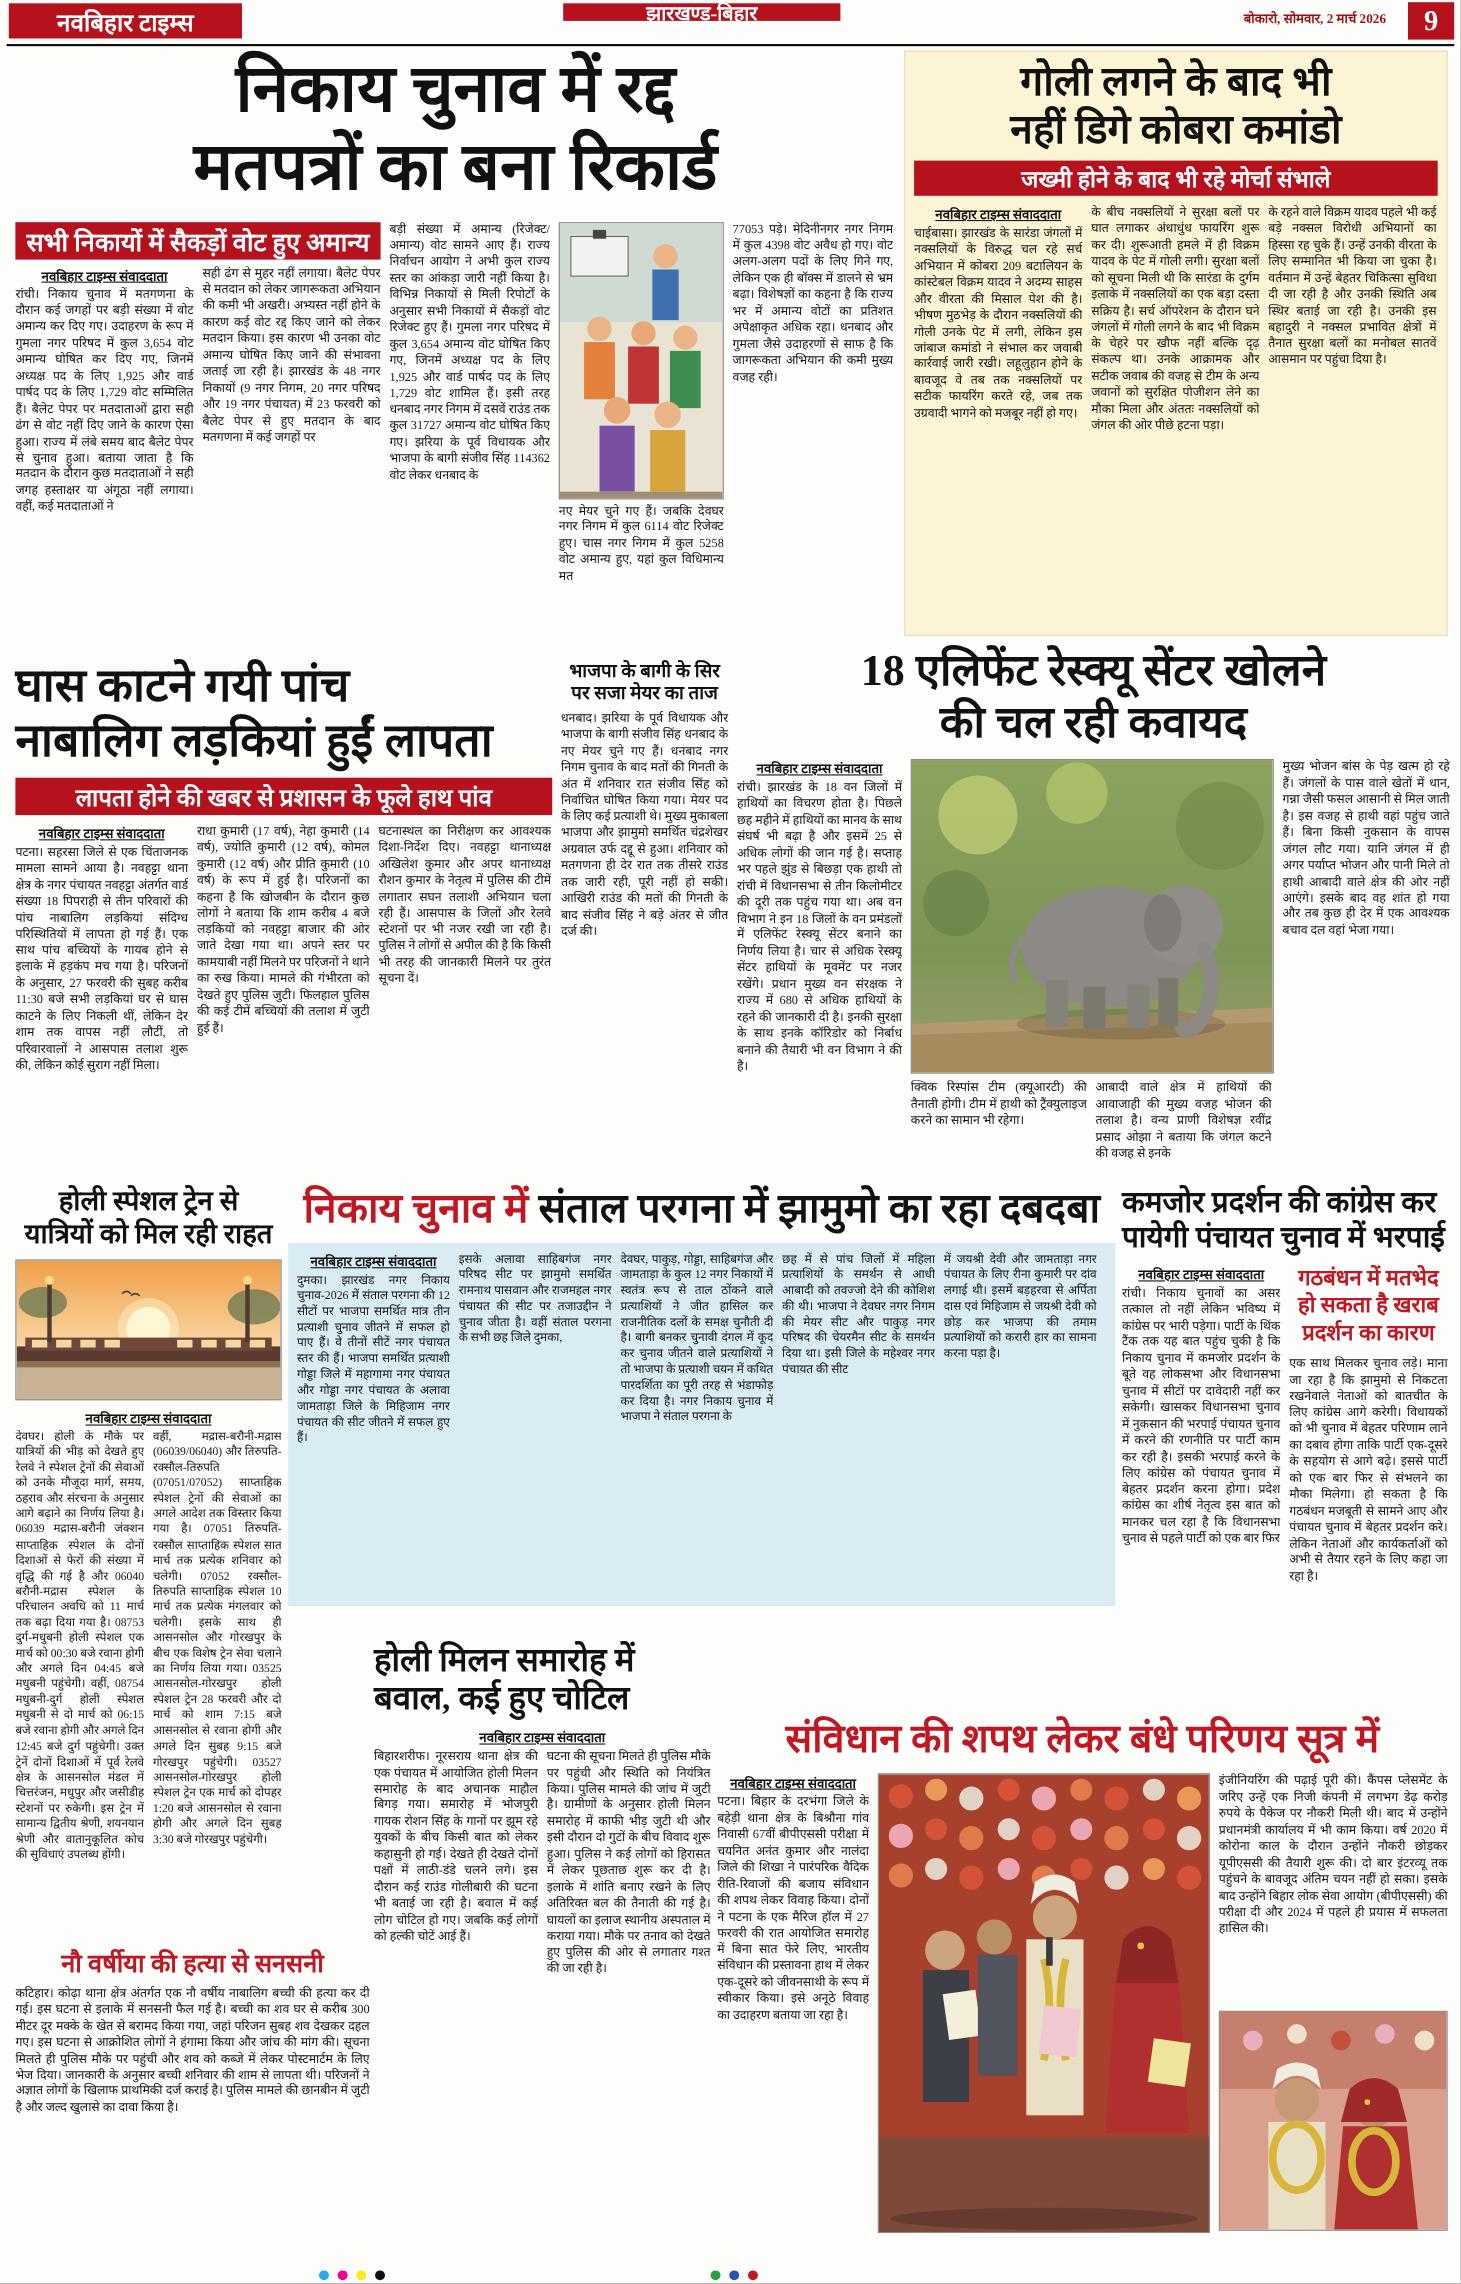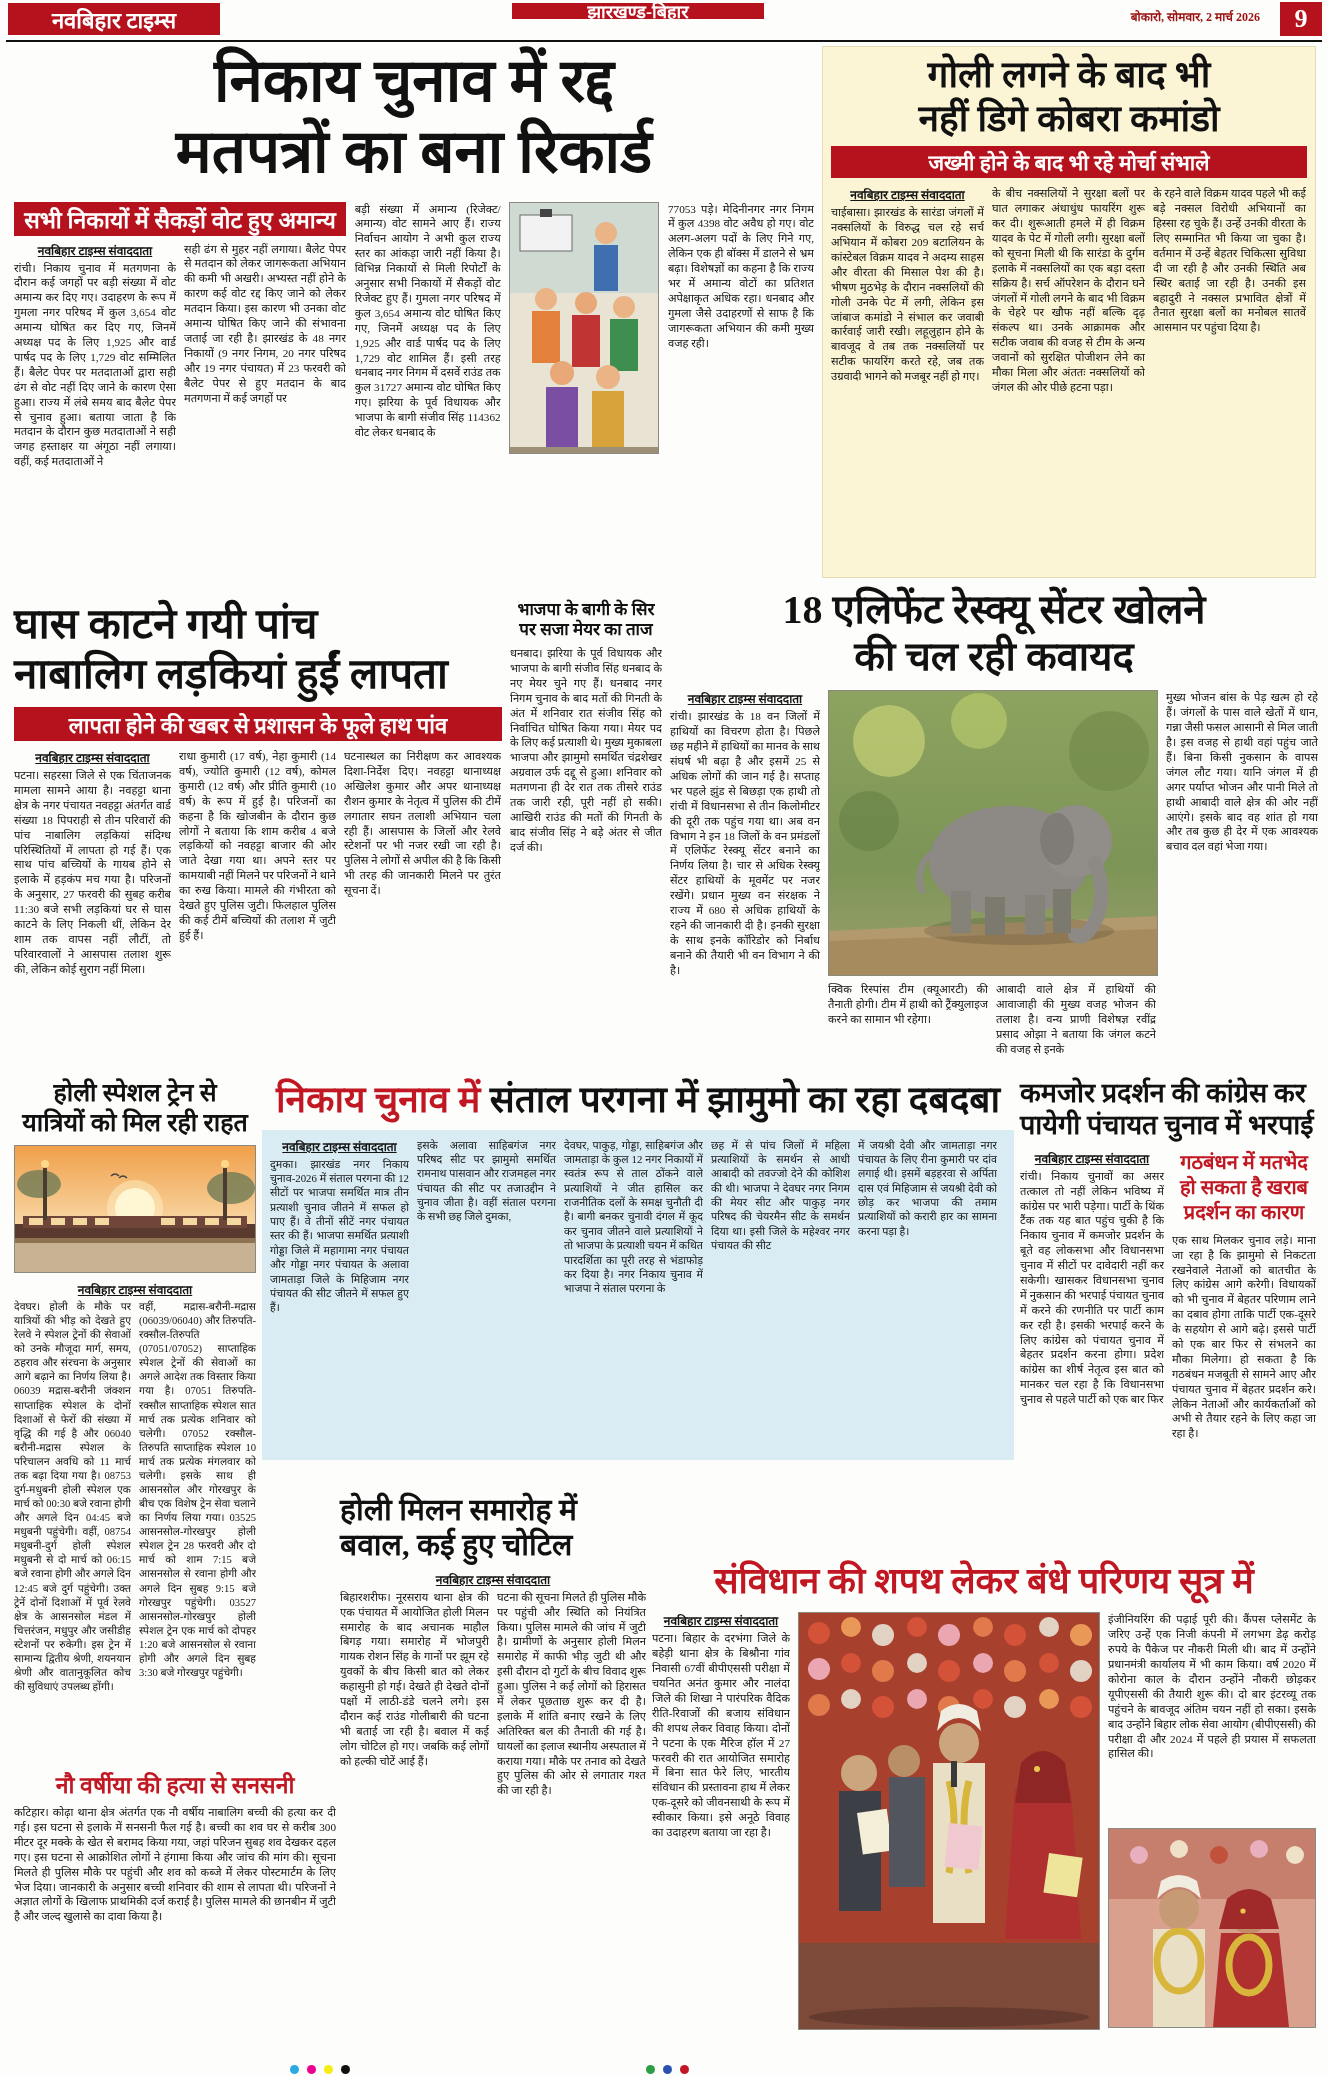--- a/index.html
+++ b/index.html
@@ -39,21 +39,21 @@
     <div class="abs mast-date">बोकारो, सोमवार, 2 मार्च 2026</div>
     <div class="abs mast-box mast-pageno">9</div>
     <div class="abs mast-rule"></div>
   </header>
 
   <section class="abs" style="left:14px;top:46px;width:800px;height:545px;">
     <div class="headline" style="font-size:60px;text-align:center;">
       <div>निकाय चुनाव में रद्द</div>
       <div>मतपत्रों का बना रिकार्ड</div>
     </div>
-    <div class="cols" style="margin-top:14px;height:335px;justify-content:space-between;">
+    <div class="cols" style="margin-top:14px;height:335px;">
       <div style="width:332px;">
         <div class="redbar" style="height:34px;font-size:23px;">सभी निकायों में सैकड़ों वोट हुए अमान्य</div>
         <div class="cols" style="margin-top:6px;">
           <div style="width:162px;">
             <div class="byline">नवबिहार टाइम्स संवाददाता</div>
             <div class="bodytext" style="height:275px;">रांची। निकाय चुनाव में मतगणना के दौरान कई जगहों पर बड़ी संख्या में वोट अमान्य कर दिए गए। उदाहरण के रूप में गुमला नगर परिषद में कुल 3,654 वोट अमान्य घोषित कर दिए गए, जिनमें अध्यक्ष पद के लिए 1,925 और वार्ड पार्षद पद के लिए 1,729 वोट सम्मिलित हैं। बैलेट पेपर पर मतदाताओं द्वारा सही ढंग से वोट नहीं दिए जाने के कारण ऐसा हुआ। राज्य में लंबे समय बाद बैलेट पेपर से चुनाव हुआ। बताया जाता है कि मतदान के दौरान कुछ मतदाताओं ने सही जगह हस्ताक्षर या अंगूठा नहीं लगाया। वहीं, कई मतदाताओं ने</div>
           </div>
           <div class="bodytext" style="width:162px;height:295px;">सही ढंग से मुहर नहीं लगाया। बैलेट पेपर से मतदान को लेकर जागरूकता अभियान की कमी भी अखरी। अभ्यस्त नहीं होने के कारण कई वोट रद्द किए जाने को लेकर मतदान किया। इस कारण भी उनका वोट अमान्य घोषित किए जाने की संभावना जताई जा रही है। झारखंड के 48 नगर निकायों (9 नगर निगम, 20 नगर परिषद और 19 नगर पंचायत) में 23 फरवरी को बैलेट पेपर से हुए मतदान के बाद मतगणना में कई जगहों पर</div>
         </div>
       </div>
@@ -73,20 +73,21 @@
             <rect x="62" y="112" width="28" height="52" fill="#c03434"></rect>
             <circle cx="114" cy="104" r="11" fill="#eab487"></circle>
             <rect x="100" y="116" width="28" height="52" fill="#3e8e4f"></rect>
             <circle cx="52" cy="170" r="12" fill="#e8a877"></circle>
             <rect x="36" y="184" width="32" height="60" fill="#7a4fa3"></rect>
             <circle cx="98" cy="174" r="12" fill="#eab487"></circle>
             <rect x="82" y="188" width="32" height="56" fill="#d8a33a"></rect>
             <rect y="244" width="148" height="6" fill="#9b8f76"></rect>
           </svg>
         </div>
+        <div class="bodytext" style="height:76px;margin-top:4px;">नए मेयर चुने गए हैं। जबकि देवघर नगर निगम में कुल 6114 वोट रिजेक्ट हुए। चास नगर निगम में कुल 5258 वोट अमान्य हुए, यहां कुल विधिमान्य मत</div>
       </div>
       <div class="bodytext" style="width:146px;height:335px;">77053 पड़े। मेदिनीनगर नगर निगम में कुल 4398 वोट अवैध हो गए। वोट अलग-अलग पदों के लिए गिने गए, लेकिन एक ही बॉक्स में डालने से भ्रम बढ़ा। विशेषज्ञों का कहना है कि राज्य भर में अमान्य वोटों का प्रतिशत अपेक्षाकृत अधिक रहा। धनबाद और गुमला जैसे उदाहरणों से साफ है कि जागरूकता अभियान की कमी मुख्य वजह रही।</div>
     </div>
   </section>
 
   <section class="abs cream" style="left:822px;top:46px;width:494px;height:532px;padding:6px 8px;box-sizing:border-box;border:1px solid #e4dcb4;">
     <div class="headline" style="font-size:37px;text-align:center;">
       <div>गोली लगने के बाद भी</div>
       <div>नहीं डिगे कोबरा कमांडो</div>
     </div>

